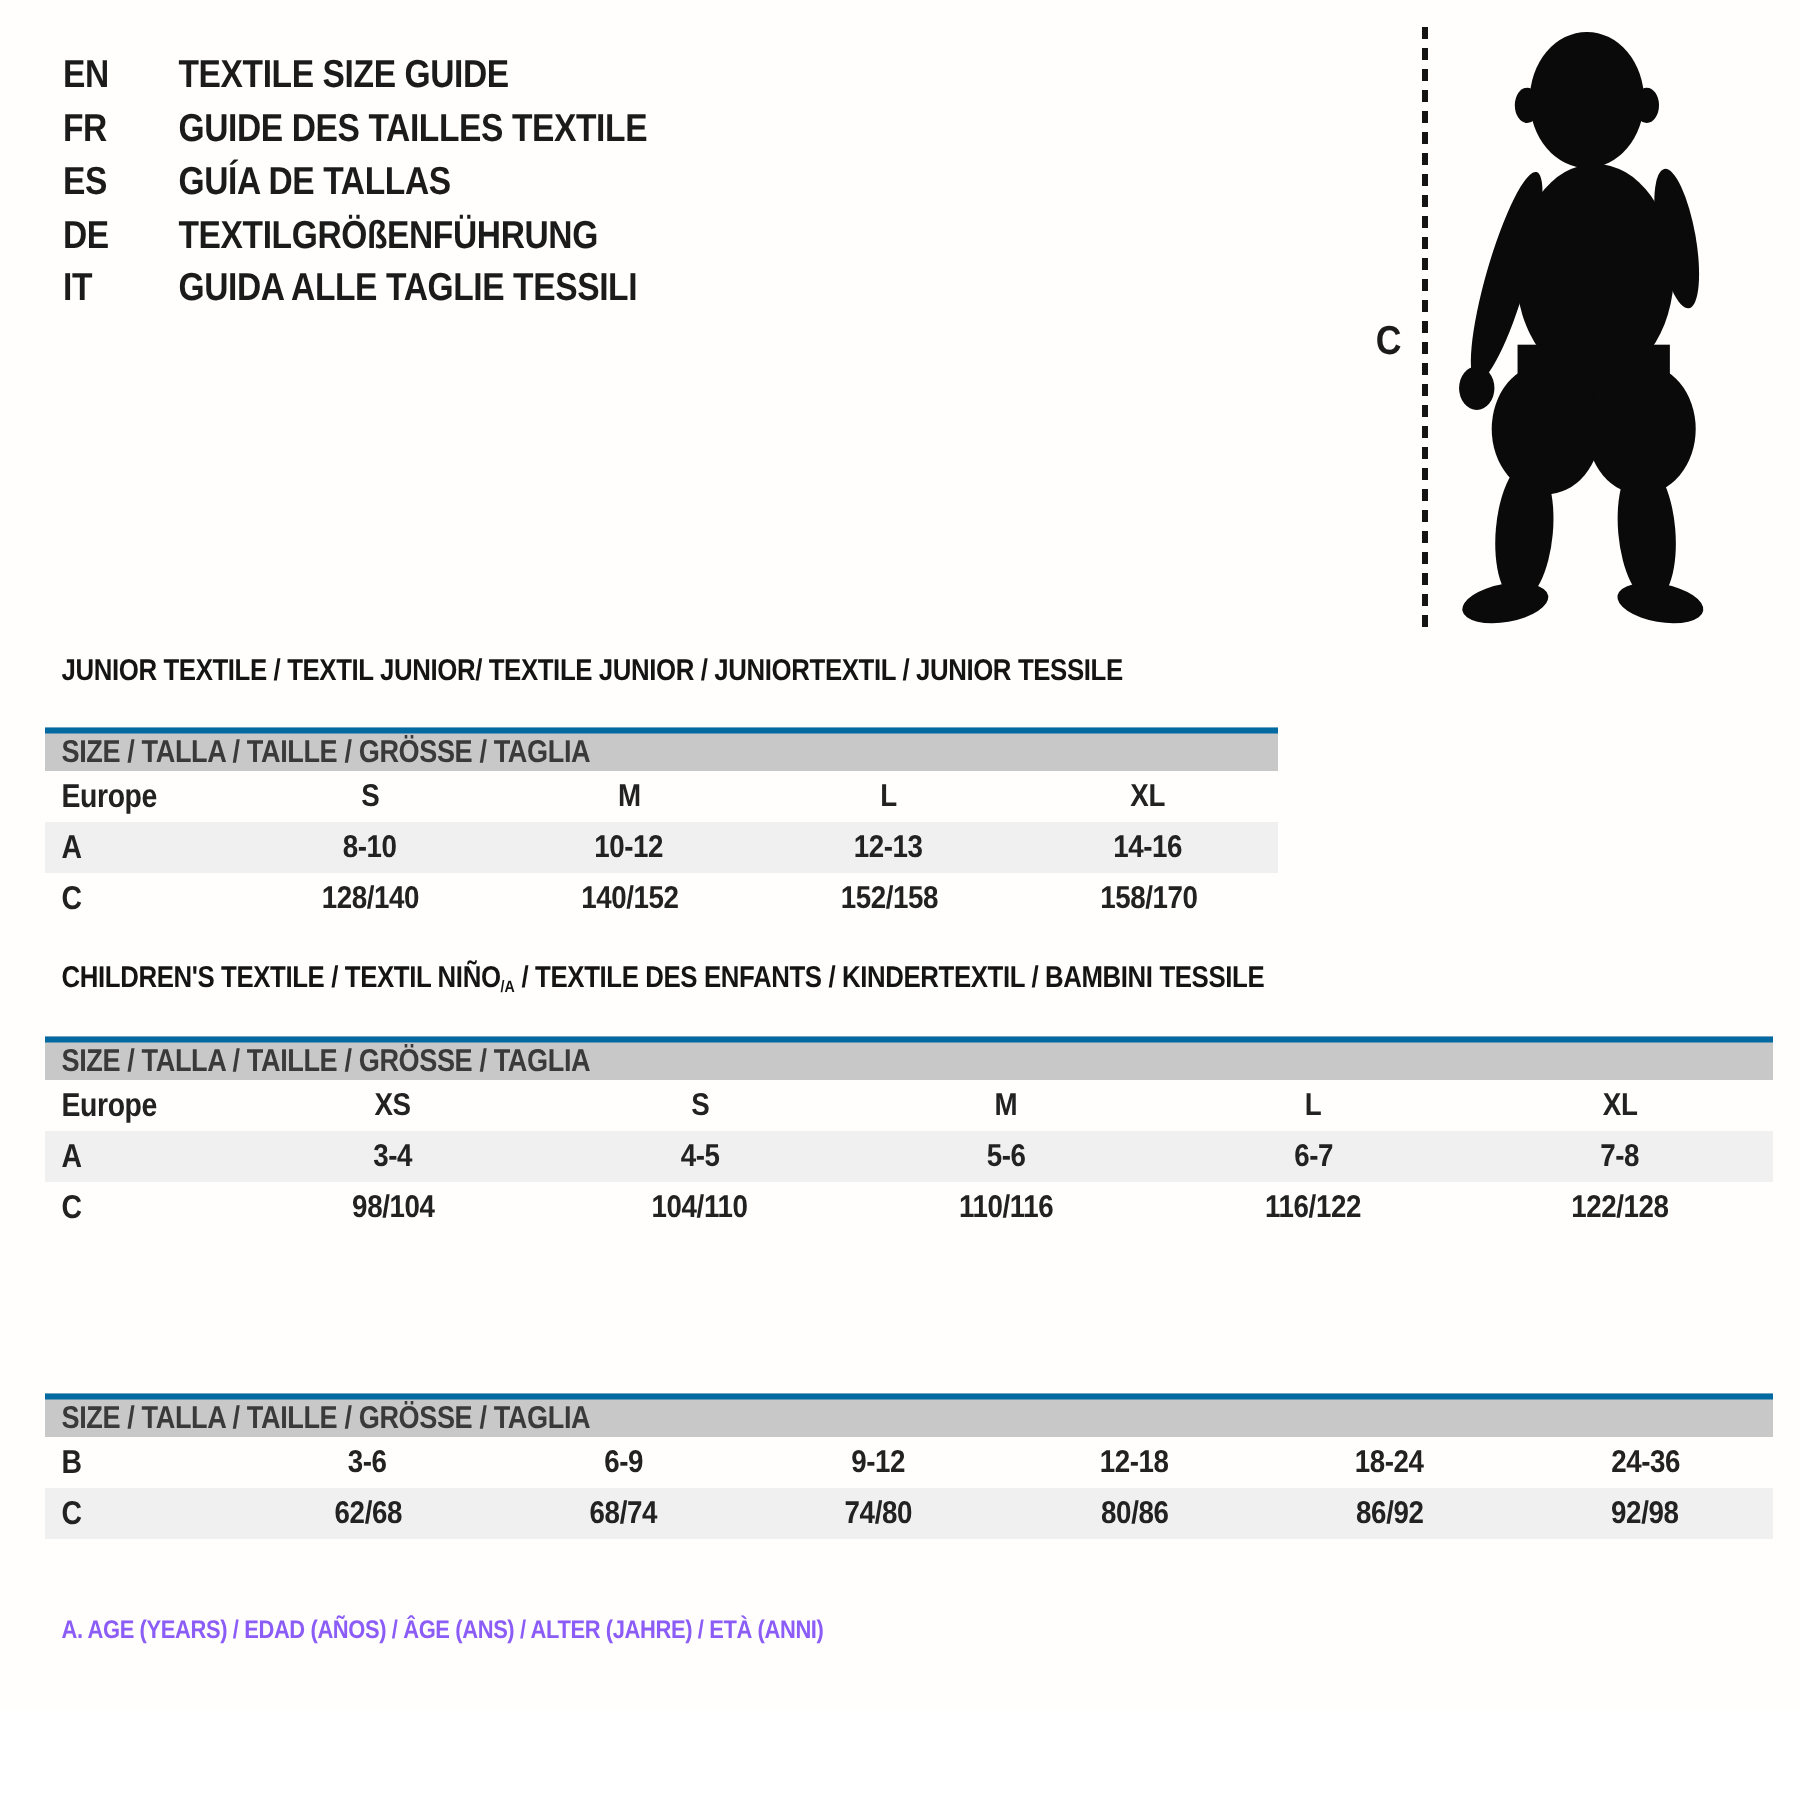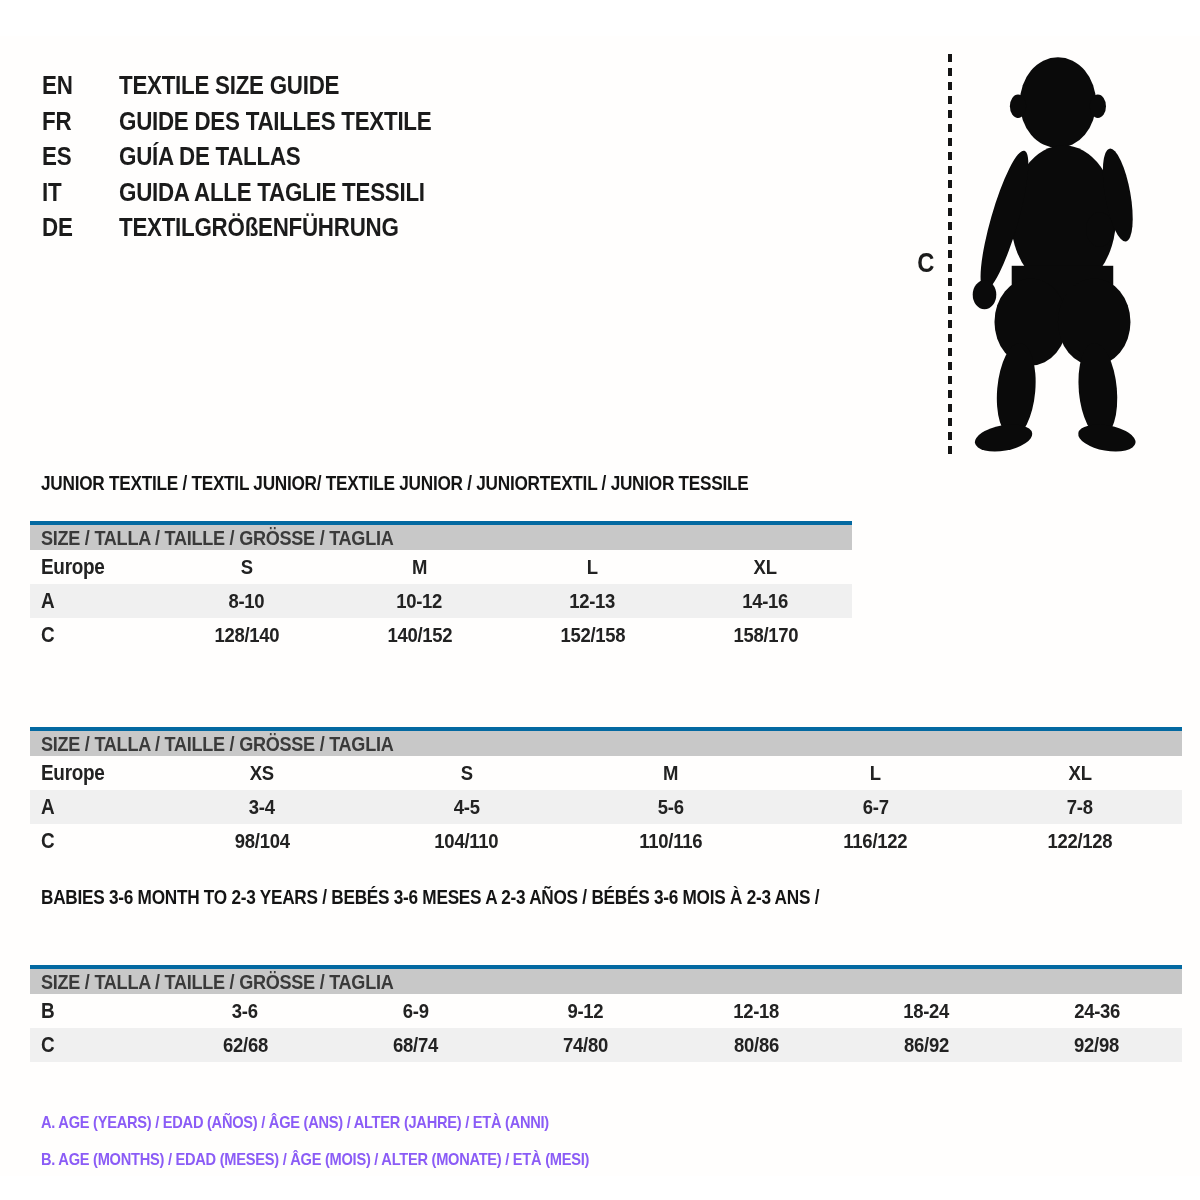--- a/index.html
+++ b/index.html
@@ -1,20 +1,19 @@
 <!DOCTYPE html>
 <html><head>
 <meta charset="utf-8">
 <style>
   html,body{margin:0;padding:0;background:#ffffff;}
   .canvas{
     position:relative;width:1200px;height:1140px;background:#fffefd;
     font-family:"Liberation Sans",sans-serif;color:#1b1b1b;overflow:hidden;
     font-weight:700;
-    margin-top:36px;
   }
   
   .cx{display:inline-block;transform:scaleX(.86);transform-origin:0 50%;white-space:nowrap;letter-spacing:-.3px;}
   .cxc{display:inline-block;transform:scaleX(.88);transform-origin:50% 50%;white-space:nowrap;letter-spacing:-.3px;}
 
   
   .lang-block{position:absolute;left:42px;top:32px;}
   .lang-row{display:flex;height:35.5px;align-items:center;font-size:26px;}
   .lang-code{width:77px;}
 
@@ -53,26 +52,26 @@
     </div>
     <div class="lang-row">
       <span class="lang-code"><span class="cx">FR</span></span>
       <span class="cx">GUIDE DES TAILLES TEXTILE</span>
     </div>
     <div class="lang-row">
       <span class="lang-code"><span class="cx">ES</span></span>
       <span class="cx">GUÍA DE TALLAS</span>
     </div>
     <div class="lang-row">
+      <span class="lang-code"><span class="cx">DE</span></span>
+      <span class="cx">TEXTILGRÖßENFÜHRUNG</span>
+    </div>
+    <div class="lang-row">
       <span class="lang-code"><span class="cx">IT</span></span>
       <span class="cx">GUIDA ALLE TAGLIE TESSILI</span>
-    </div>
-    <div class="lang-row">
-      <span class="lang-code"><span class="cx">DE</span></span>
-      <span class="cx">TEXTILGRÖßENFÜHRUNG</span>
     </div>
   </div>
 
   <div class="dashed-line"></div>
   <div class="fig-label"><span class="cxc">C</span></div>
   <svg class="silhouette" width="185" height="408" viewBox="0 0 200 450" aria-hidden="true">
     <g fill="#0a0a0a">
       <ellipse cx="106" cy="58" rx="42" ry="50"></ellipse>
       <ellipse cx="62" cy="62" rx="9" ry="13"></ellipse>
       <ellipse cx="150" cy="62" rx="9" ry="13"></ellipse>
@@ -138,20 +137,23 @@
         </span>
       <span class="cell">
           <span class="cxc">152/158</span>
         </span>
       <span class="cell">
           <span class="cxc">158/170</span>
         </span>
     </div>
   </div>
 
+  <div class="section-title" style="top:641px">
+    <span class="cx"><span>CHILDREN'S TEXTILE / TEXTIL NIÑO</span><span class="sub-a">/A</span><span> / TEXTILE DES ENFANTS / KINDERTEXTIL / BAMBINI TESSILE</span></span>
+  </div>
   <div class="tbl" style="top:691px;width:1152px">
     <div class="size-bar">
       <span class="cx">SIZE / TALLA / TAILLE / GRÖSSE / TAGLIA</span>
     </div>
     <div class="trow">
       <span class="lbl"><span class="cx">Europe</span></span>
       <span class="cell">
           <span class="cxc">XS</span>
         </span>
       <span class="cell">
@@ -198,23 +200,20 @@
         </span>
       <span class="cell">
           <span class="cxc">116/122</span>
         </span>
       <span class="cell">
           <span class="cxc">122/128</span>
         </span>
     </div>
   </div>
 
-  <div class="section-title" style="top:850px">
-    <span class="cx">BABIES 3-6 MONTH TO 2-3 YEARS / BEBÉS 3-6 MESES A 2-3 AÑOS / BÉBÉS 3-6 MOIS À 2-3 ANS /</span>
-  </div>
   <div class="tbl" style="top:929px;width:1152px">
     <div class="size-bar">
       <span class="cx">SIZE / TALLA / TAILLE / GRÖSSE / TAGLIA</span>
     </div>
     <div class="trow">
       <span class="lbl"><span class="cx">B</span></span>
       <span class="cell">
           <span class="cxc">3-6</span>
         </span>
       <span class="cell">
@@ -253,18 +252,15 @@
       <span class="cell">
           <span class="cxc">92/98</span>
         </span>
     </div>
   </div>
 
   <div class="legend">
     <div class="legend-line">
         <span class="cx">A. AGE (YEARS) / EDAD (AÑOS) / ÂGE (ANS) / ALTER (JAHRE) / ETÀ (ANNI)</span>
       </div>
-    <div class="legend-line">
-        <span class="cx">B. AGE (MONTHS) / EDAD (MESES) / ÂGE (MOIS) / ALTER (MONATE) / ETÀ (MESI)</span>
-      </div>
   </div>
 
 </div>
 
 </body></html>

